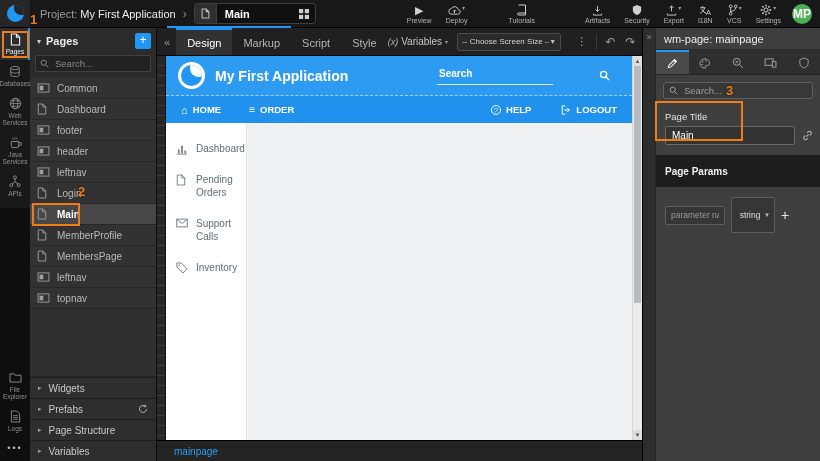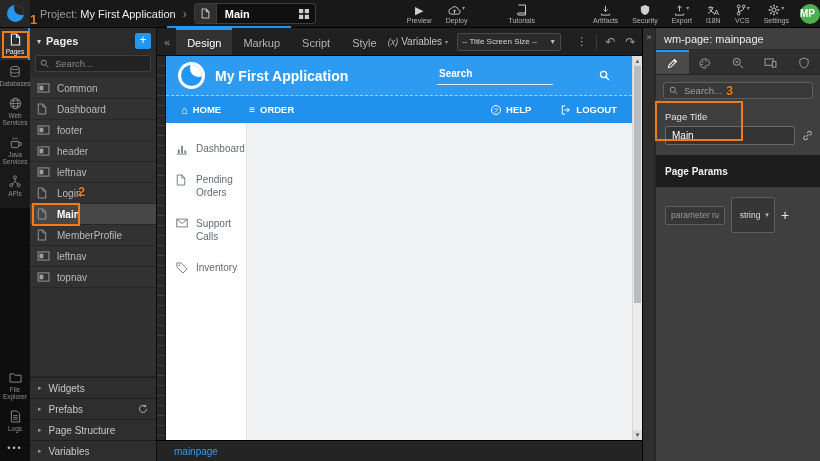--- a/index.html
+++ b/index.html
@@ -22,21 +22,21 @@
   .page-select { width:122px; height:21px; background:#101010; border:1px solid #3d3d3d; border-radius:3px; display:flex; align-items:center; overflow:hidden; }
   .ps-icon { width:22px; height:100%; background:#2f2f2f; display:flex; align-items:center; justify-content:center; color:#c0c0c0; border-right:1px solid #3d3d3d; }
   .ps-label { flex:1; padding-left:8px; color:#fff; font-size:11px; font-weight:bold; }
   .ps-grid { width:22px; display:flex; align-items:center; justify-content:center; color:#cfcfcf; }
   .active-page-underline { position:absolute; left:167px; top:26px; width:124px; height:2px; background:#2196f3; z-index:6; }
   .tb-actions { display:flex; align-items:center; height:100%; }
   .tb-item { display:flex; flex-direction:column; align-items:center; justify-content:center; color:#c9c9c9; margin:0 7px; font-size:7px; height:100%; }
   .tb-item .ic { height:13px; display:flex; align-items:flex-end; color:#cfcfcf; font-size:11px; line-height:11px; }
   .tb-item .lbl { color:#b3b3b3; margin-top:1px; white-space:nowrap; }
   .caret { font-size:6px; color:#9a9a9a; margin-left:1px; align-self:flex-start; }
-  .avatar { width:20px; height:20px; border-radius:50%; background:#4caf50; color:#fff; font-size:10px; font-weight:bold; display:flex; align-items:center; justify-content:flex-start; margin:0 0 0 4px; }
+  .avatar { width:20px; height:20px; border-radius:50%; background:#4caf50; color:#fff; font-size:12px; font-weight:bold; display:flex; align-items:center; justify-content:center; margin:0 8px 0 4px; }
 
   
   .main { display:flex; height:433px; }
 
   
   .rail { width:30px; background:#0e0e0e; display:flex; flex-direction:column; }
   .rail-top { background:#191919; padding-bottom:6px; }
   .rail-item { width:30px; padding:4px 0 5px; display:flex; flex-direction:column; align-items:center; color:#8f8f8f; position:relative; }
   .rail-item .ric { height:14px; display:flex; align-items:center; }
   .rail-label { font-size:6.5px; line-height:7px; text-align:center; margin-top:2px; }
@@ -412,20 +412,28 @@
     <div class="pp-item">
       <span class="pic">
           <svg width="10" height="12" viewBox="0 0 12 14">
             <path d="M1.5 1h5.5l3.5 3.5V13h-9z M7 1v3.5h3.5" fill="none" stroke="currentColor" stroke-width="1.1"></path>
           </svg>
         </span>
       <span>MemberProfile</span>
     </div>
     <div class="pp-item">
       <span class="pic">
+          <svg width="10" height="12" viewBox="0 0 12 14">
+            <path d="M1.5 1h5.5l3.5 3.5V13h-9z M7 1v3.5h3.5" fill="none" stroke="currentColor" stroke-width="1.1"></path>
+          </svg>
+        </span>
+      <span>MembersPage</span>
+    </div>
+    <div class="pp-item">
+      <span class="pic">
           <svg width="13" height="10" viewBox="0 0 14 11">
             <rect x="1" y="1" width="12" height="9" fill="none" stroke="currentColor"></rect>
             <rect x="2.6" y="3" width="4.2" height="5" fill="currentColor"></rect>
           </svg>
         </span>
       <span>leftnav</span>
     </div>
     <div class="pp-item">
       <span class="pic">
           <svg width="13" height="10" viewBox="0 0 14 11">
@@ -471,21 +479,21 @@
         <div class="tab">Script</div>
         <div class="tab">Style</div>
       </div>
       <div class="tb-right">
         <div class="vars">
           <span class="vx">(x)</span>
           <span>Variables</span>
           <span class="caret" style="align-self:center;margin-left:3px;">▾</span>
         </div>
         <div class="screen-select">
-          <span class="val">-- Title Screen Size --</span>
+          <span class="val">-- Choose Screen Size --</span>
           <span class="sel-caret">▼</span>
         </div>
         <span class="kebab">⋮</span>
         <span class="tdiv"></span>
         <span class="histbtn">↶</span>
         <span class="histbtn">↷</span>
         <span class="savebtn">
           <svg width="12" height="12" viewBox="0 0 13 13">
               <path d="M1.5 1.5h8l2 2v8h-10z" fill="none" stroke="currentColor" stroke-width="1.1"></path>
               <rect x="4" y="1.8" width="4.5" height="3" fill="none" stroke="currentColor" stroke-width="1"></rect>

